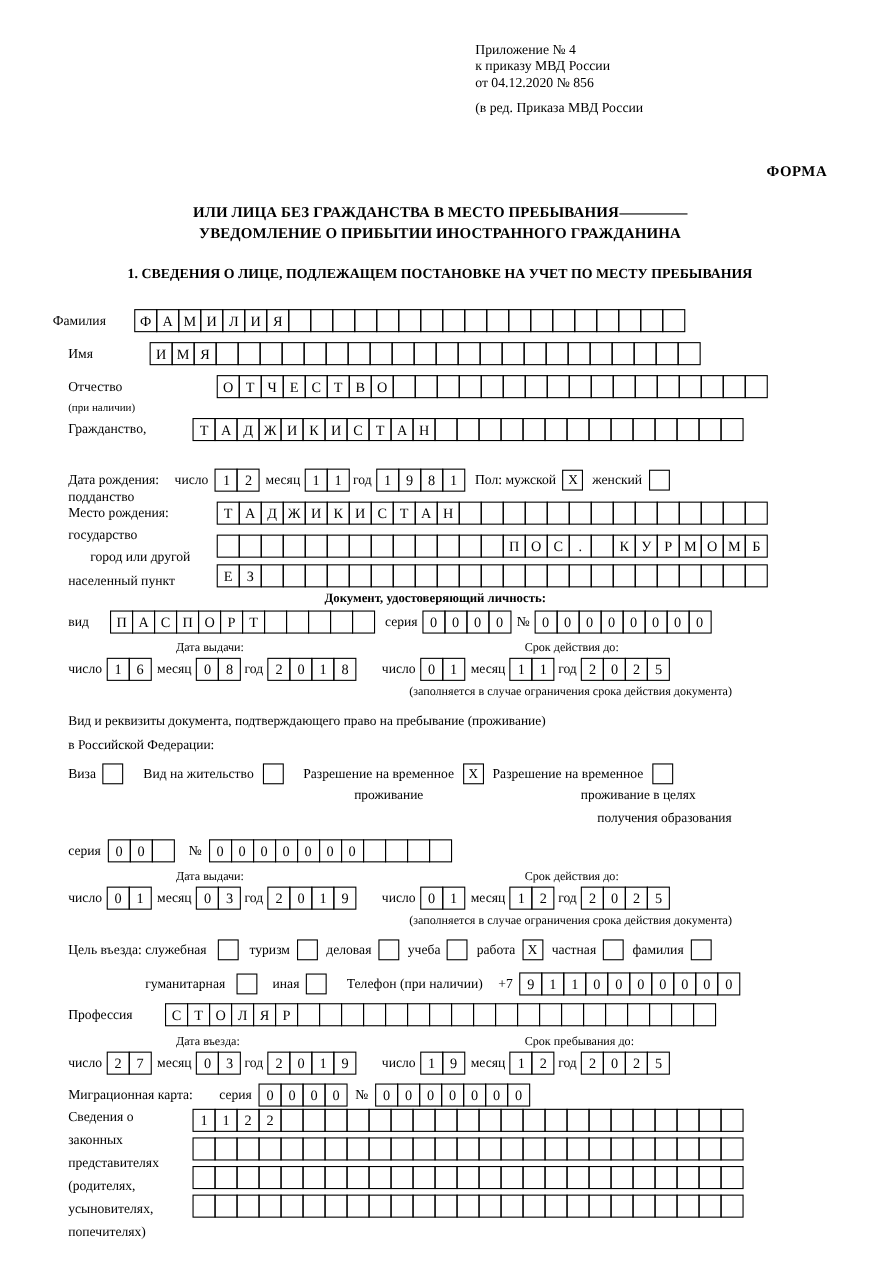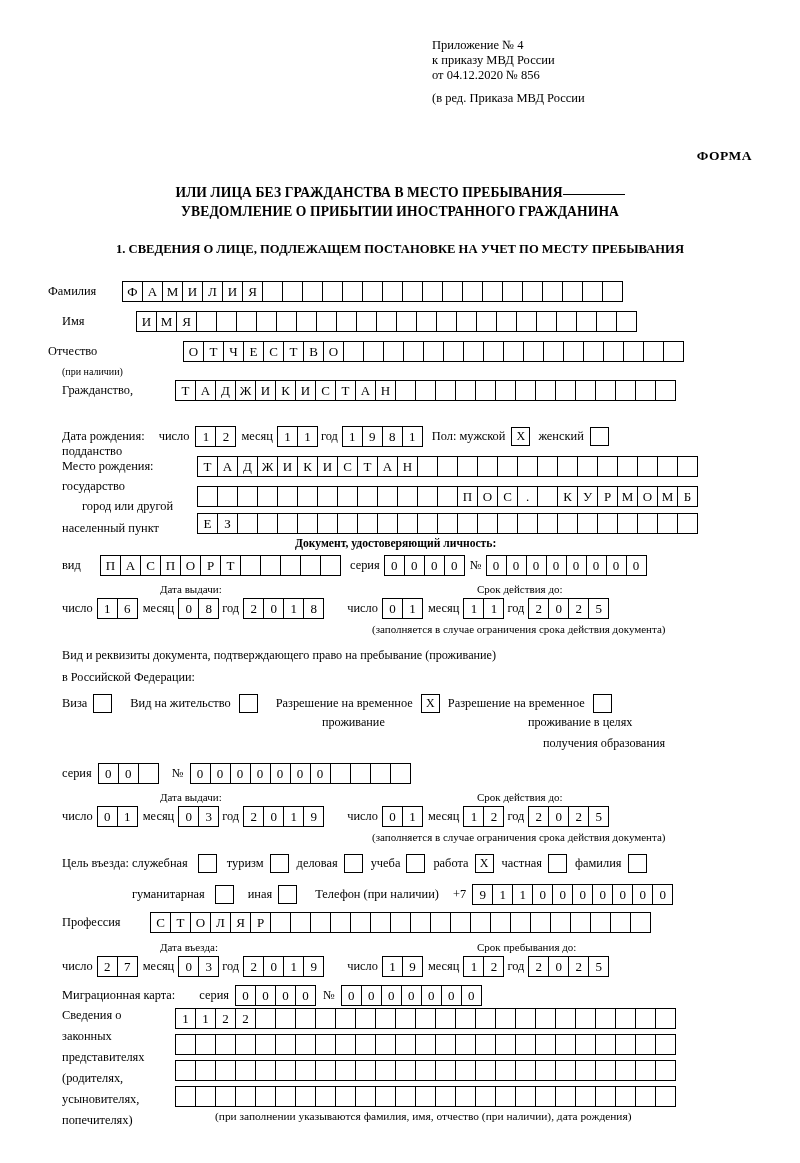--- a/index.html
+++ b/index.html
@@ -205,21 +205,21 @@
         <span class="cell"></span>
         <span class="cell"></span>
         <span class="cell"></span>
         <span class="cell"></span>
         <span class="cell"></span>
         <span class="cell"></span>
         <span class="cell"></span>
       </span>
   </div>
 
-  <div class="row" style="top:341px; left:48px;">
+  <div class="row" style="top:341px; left:62px;">
     <span class="lbl" style="width:135px;">Отчество</span>
     <span class="boxes" id="patr-boxes">
         <span class="cell">О</span>
         <span class="cell">Т</span>
         <span class="cell">Ч</span>
         <span class="cell">Е</span>
         <span class="cell">С</span>
         <span class="cell">Т</span>
         <span class="cell">В</span>
         <span class="cell">О</span>
@@ -885,15 +885,14 @@
         <span class="cell"></span>
         <span class="cell"></span>
         <span class="cell"></span>
         <span class="cell"></span>
         <span class="cell"></span>
         <span class="cell"></span>
         <span class="cell"></span>
       </span>
   </div>
 
-  <div class="centered-note" style="top:1110px; left:215px; font-size:11.4px;">(при заполнении указываются фамилия, имя, отчество (при наличии), дата рождения)</div>
 
 </div>
 
 </body></html>

